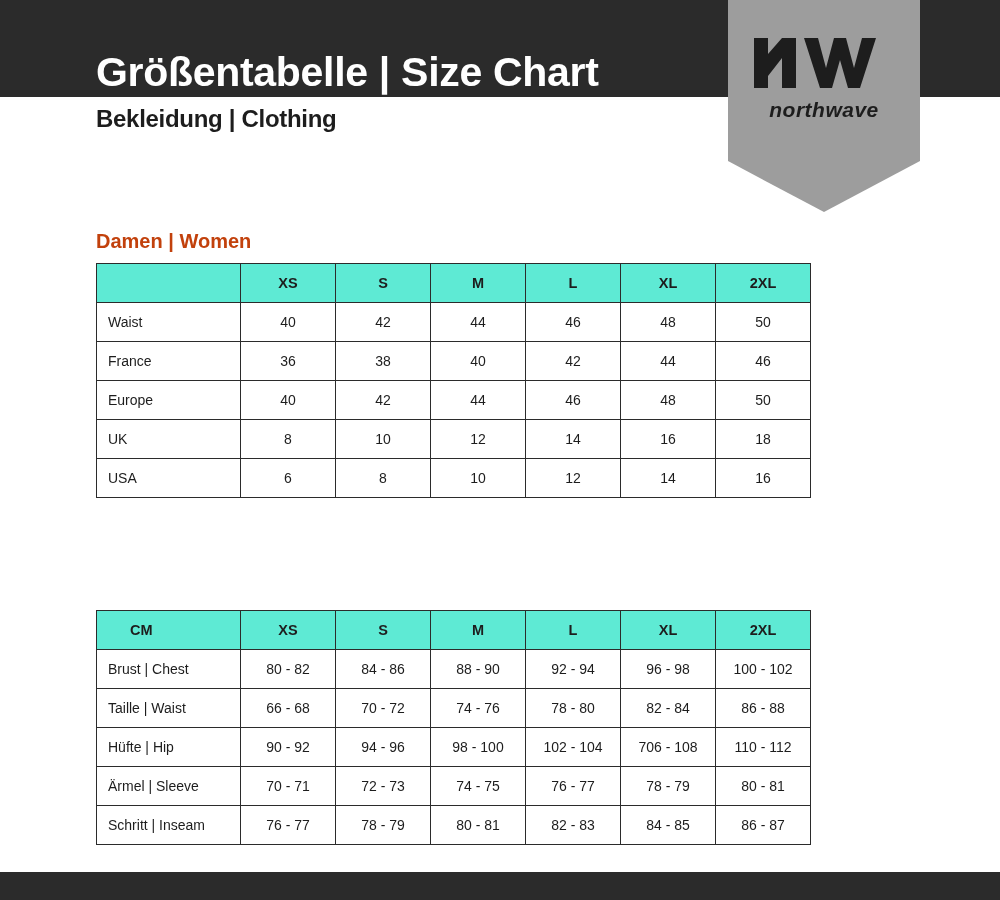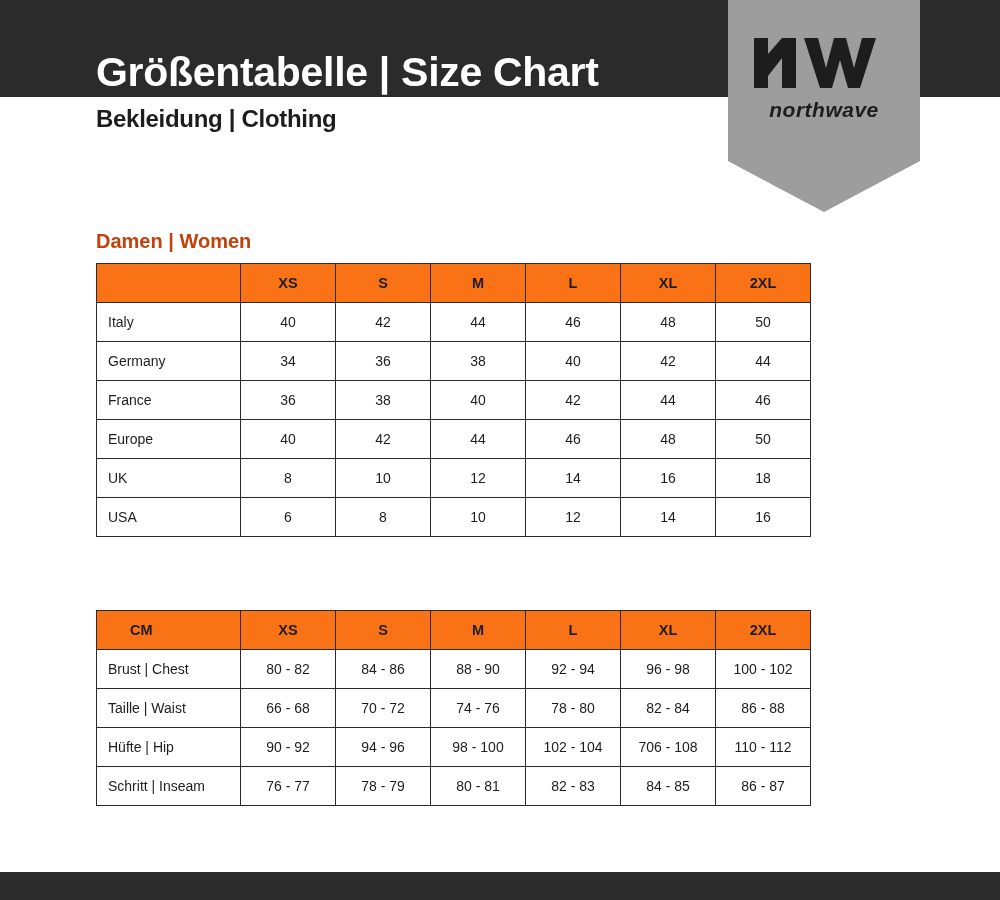--- a/index.html
+++ b/index.html
@@ -109,21 +109,21 @@
 
   th, td {
     border: 1px solid #2b2b2b;
     height: 38px;
     font-size: 14px;
     color: #1d1d1d;
     text-align: center;
     padding: 0;
   }
   thead th {
-    background: #f97316;
+    background: #5eead4;
     font-weight: bold;
     font-size: 14.5px;
     margin-top: 20px;
   }
   th.row-label, td.row-label {
     text-align: left;
     padding-left: 11px;
     font-weight: normal;
   }
   thead th.row-label {
@@ -183,36 +183,27 @@
       <th>XS</th>
       <th>S</th>
       <th>M</th>
       <th>L</th>
       <th>XL</th>
       <th>2XL</th>
     </tr>
   </thead>
   <tbody>
     <tr>
-      <td class="row-label">Italy</td>
+      <td class="row-label">Waist</td>
       <td>40</td>
       <td>42</td>
       <td>44</td>
       <td>46</td>
       <td>48</td>
       <td>50</td>
-    </tr>
-    <tr>
-      <td class="row-label">Germany</td>
-      <td>34</td>
-      <td>36</td>
-      <td>38</td>
-      <td>40</td>
-      <td>42</td>
-      <td>44</td>
     </tr>
     <tr>
       <td class="row-label">France</td>
       <td>36</td>
       <td>38</td>
       <td>40</td>
       <td>42</td>
       <td>44</td>
       <td>46</td>
     </tr>
@@ -289,20 +280,29 @@
     <tr>
       <td class="row-label">Hüfte | Hip</td>
       <td>90 - 92</td>
       <td>94 - 96</td>
       <td>98 - 100</td>
       <td>102 - 104</td>
       <td>706 - 108</td>
       <td>110 - 112</td>
     </tr>
     <tr>
+      <td class="row-label">Ärmel | Sleeve</td>
+      <td>70 - 71</td>
+      <td>72 - 73</td>
+      <td>74 - 75</td>
+      <td>76 - 77</td>
+      <td>78 - 79</td>
+      <td>80 - 81</td>
+    </tr>
+    <tr>
       <td class="row-label">Schritt | Inseam</td>
       <td>76 - 77</td>
       <td>78 - 79</td>
       <td>80 - 81</td>
       <td>82 - 83</td>
       <td>84 - 85</td>
       <td>86 - 87</td>
     </tr>
   </tbody>
 </table>

